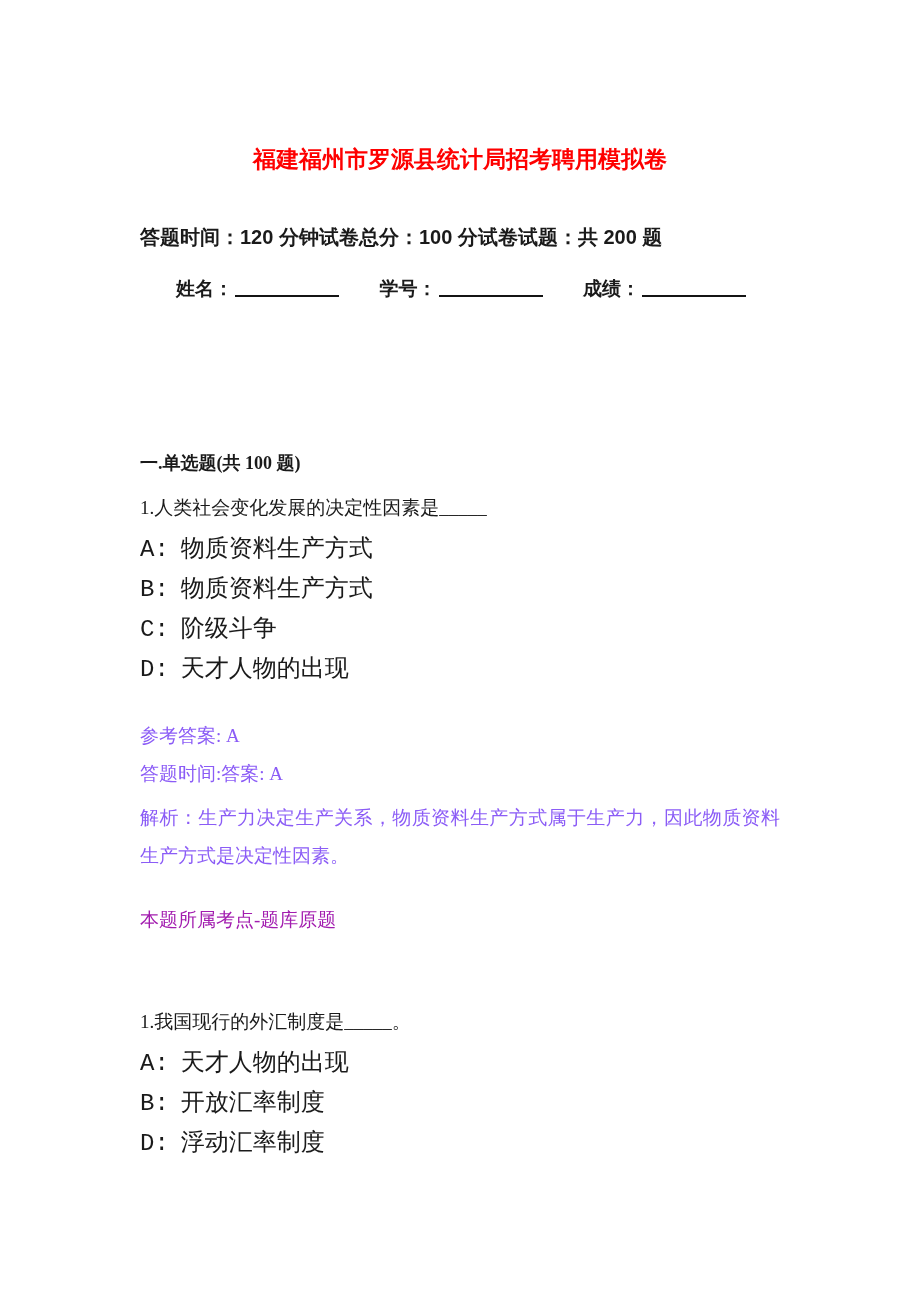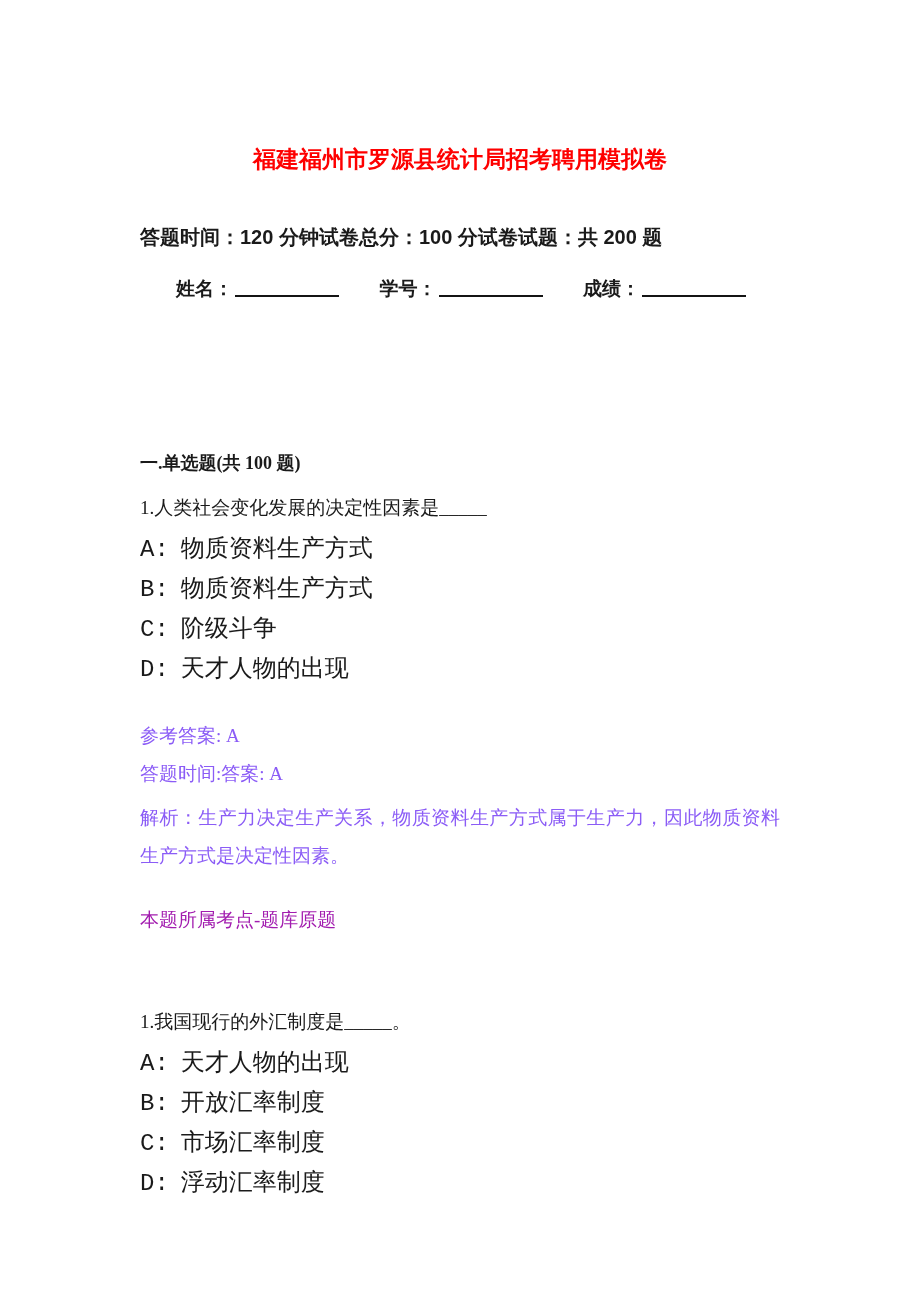--- a/index.html
+++ b/index.html
@@ -161,21 +161,18 @@
   <div class="question-block-2">
     <div class="question-text">1.我国现行的外汇制度是_____。</div>
     <div class="options">
       <div class="option">
         <span class="opt-letter">A:</span><span>天才人物的出现</span>
       </div>
       <div class="option">
         <span class="opt-letter">B:</span><span>开放汇率制度</span>
       </div>
       <div class="option">
-        <span class="opt-letter">C:</span><span>市场汇率制度</span>
-      </div>
-      <div class="option">
         <span class="opt-letter">D:</span><span>浮动汇率制度</span>
       </div>
     </div>
   </div>
 
 </div>
 
 </body></html>

